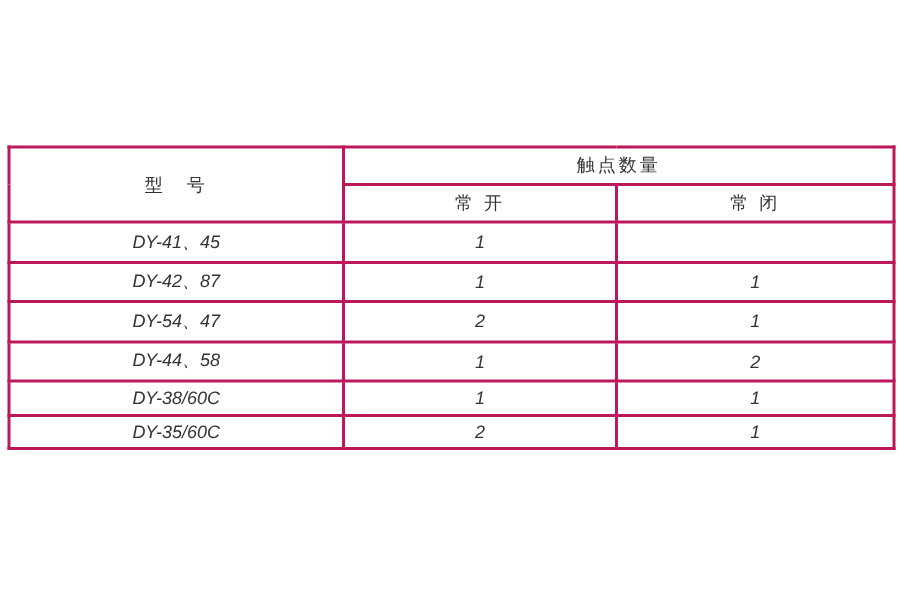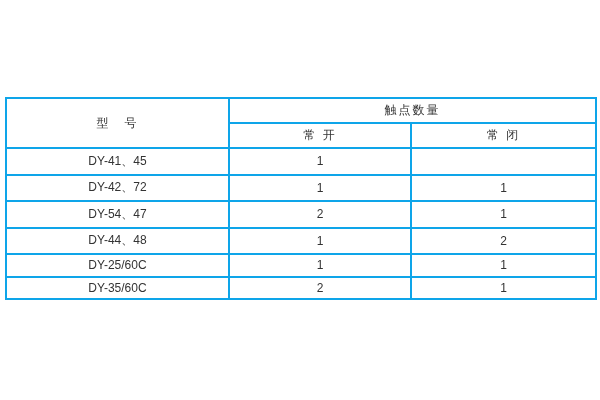--- a/index.html
+++ b/index.html
@@ -19,35 +19,35 @@
     position: absolute;
     left: 5px;
     top: 97px;
     width: 590px;
     height: 203px;
     border-collapse: collapse;
     table-layout: fixed;
   }
   .spec-table th,
   .spec-table td {
-    border: 2px solid #0ea5e9;
+    border: 2px solid #be185d;
     padding: 0;
     font-size: 12px;
     font-weight: normal;
     color: #333333;
     text-align: center;
     vertical-align: middle;
     white-space: nowrap;
     overflow: hidden;
   }
   .spec-table th {
     letter-spacing: 2px;
   }
   .hdr-row { height: 25px; }
-  .data-row { height: 15px; }
+  .data-row { height: 15px; font-style: italic; }
 </style>
 </head>
 <body>
 
 <div class="page">
   <table class="spec-table">
     <colgroup>
       <col style="width:223px">
       <col style="width:182px">
       <col style="width:185px">
@@ -62,36 +62,36 @@
         <th>常 闭</th>
       </tr>
     </thead>
     <tbody>
       <tr class="data-row">
         <td>DY-41、45</td>
         <td>1</td>
         <td></td>
       </tr>
       <tr class="data-row">
-        <td>DY-42、72</td>
+        <td>DY-42、87</td>
         <td>1</td>
         <td>1</td>
       </tr>
       <tr class="data-row">
         <td>DY-54、47</td>
         <td>2</td>
         <td>1</td>
       </tr>
       <tr class="data-row">
-        <td>DY-44、48</td>
+        <td>DY-44、58</td>
         <td>1</td>
         <td>2</td>
       </tr>
       <tr class="data-row">
-        <td>DY-25/60C</td>
+        <td>DY-38/60C</td>
         <td>1</td>
         <td>1</td>
       </tr>
       <tr class="data-row">
         <td>DY-35/60C</td>
         <td>2</td>
         <td>1</td>
       </tr>
     </tbody>
   </table>

